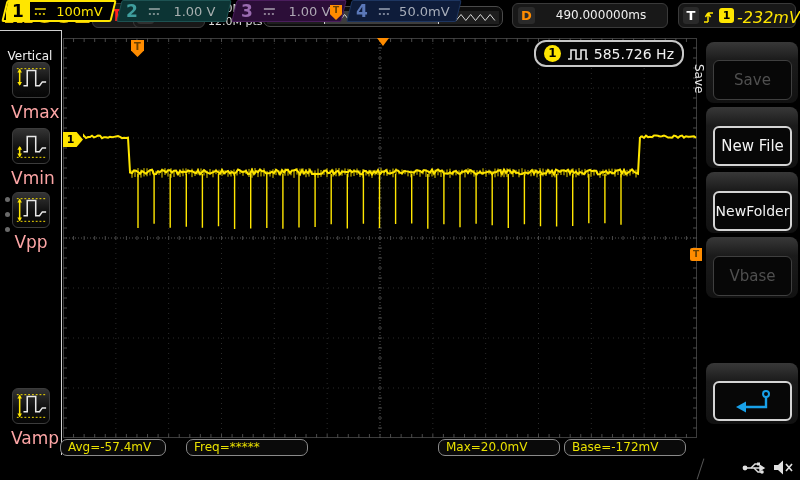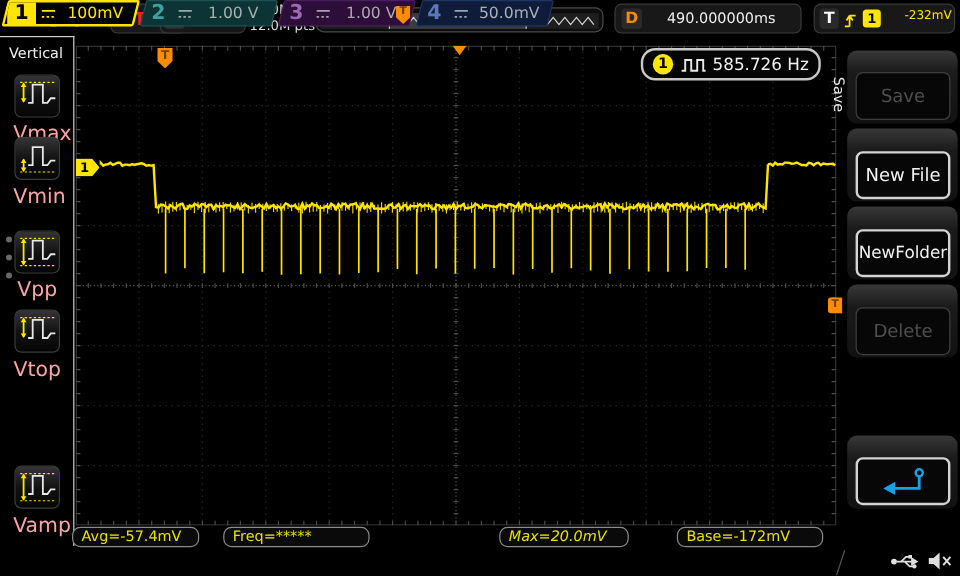--- a/index.html
+++ b/index.html
@@ -25,26 +25,26 @@
                     border-left:1px solid #cfcfcf; border-right:1px solid #cfcfcf; }
   .d-box { left:512px; top:3px; width:156px; height:25px; }
   .d-letter { position:absolute; left:5px; top:3px; width:17px; height:17px; background:#2a2a2a; border-radius:3px;
               color:#ff8c00; font-weight:bold; font-size:13px; text-align:center; line-height:17px; }
   .d-value { position:absolute; left:26px; top:4px; width:124px; text-align:center; color:#f0f0f0; font-size:12px; }
   .t-box { left:678px; top:3px; width:118px; height:25px; }
   .t-letter { position:absolute; left:4px; top:3px; width:16px; height:17px; background:#2a2a2a; border-radius:3px;
               color:#fff; font-weight:bold; font-size:13px; text-align:center; line-height:17px; }
   .t-ch-badge { position:absolute; left:40px; top:4px; width:15px; height:15px; background:#ffe600; border-radius:3px;
                 color:#000; font-weight:bold; font-size:11px; text-align:center; line-height:15px; }
-  .t-level { position:absolute; left:58px; top:4px; width:56px; text-align:right; color:#ffe600; font-size:10px; }
+  .t-level { position:absolute; left:58px; top:4px; width:56px; text-align:right; color:#ffe600; font-size:16px;font-style:italic; }
 
   
   .sidebar { left:0; top:30px; width:62px; height:425px; background:#000;
              border-top:1px solid #cfcfcf; border-right:1px solid #cfcfcf; }
-  .sidebar-title { position:absolute; left:0; top:6px; width:60px; text-align:center; color:#f0f0f0; font-size:12px; }
+  .sidebar-title { position:absolute; left:0; top:18px; width:60px; text-align:center; color:#f0f0f0; font-size:12px; }
   .meas-item { position:absolute; left:11px; width:40px; text-align:center; }
   .meas-btn { width:38px; height:36px; border:1px solid #3c3c3c; border-radius:6px;
               background:linear-gradient(#343434,#101010 55%,#060606); }
   .meas-label { margin-top:0; color:#fca5a5; font-size:17px; }
   .scroll-dot { position:absolute; left:5px; width:5px; height:5px; border-radius:50%; background:#6a6a6a; }
 
   
   .grid-wrap { left:63px; top:38px; width:634px; height:400px; }
   .ch1-marker { left:63px; top:132px; width:20px; height:15px; background:#ffe600; color:#000; font-weight:bold;
                 font-size:11px; line-height:15px; text-align:center;
@@ -142,50 +142,40 @@
   <div class="abs meas-item" style="top:62px;">
     <svg class="meas-btn" width="38" height="36" viewBox="0 0 38 36">
         <path d="M11,24 h4 v-16 h9 v16 h4 l3,-4 h4" stroke="#e8e8e8" stroke-width="1.6" fill="none"></path>
         <line x1="4" y1="6" x2="35" y2="6" stroke="#ffe600" stroke-dasharray="2 2"></line>
         <line x1="7" y1="7" x2="7" y2="23" stroke="#ffe600" stroke-width="1.6"></line>
         <path d="M7,6 l-2.5,4 h5 z" fill="#ffe600"></path>
         <path d="M7,24 l-2.5,-4 h5 z" fill="#ffe600"></path>
       </svg>
     <div class="meas-label">Vmax</div>
   </div>
-  <div class="abs meas-item" style="top:114px;">
+  <div class="abs meas-item" style="top:128px;">
     <svg class="meas-btn" width="38" height="36" viewBox="0 0 38 36">
         <path d="M11,24 h4 v-16 h9 v16 h4 l3,-4 h4" stroke="#e8e8e8" stroke-width="1.6" fill="none"></path>
         <line x1="4" y1="30" x2="35" y2="30" stroke="#ffe600" stroke-dasharray="2 2"></line>
         <line x1="7" y1="19" x2="7" y2="29" stroke="#ffe600" stroke-width="1.6"></line>
         <path d="M7,18 l-2.5,4 h5 z" fill="#ffe600"></path>
         <path d="M7,30 l-2.5,-4 h5 z" fill="#ffe600"></path>
       </svg>
     <div class="meas-label">Vmin</div>
   </div>
   <div class="abs meas-item" style="top:192px;text-align:center;">
     <svg class="meas-btn" width="38" height="36" viewBox="0 0 38 36">
         <path d="M11,24 h4 v-16 h9 v16 h4 l3,-4 h4" stroke="#e8e8e8" stroke-width="1.6" fill="none"></path>
         <line x1="4" y1="6" x2="35" y2="6" stroke="#ffe600" stroke-dasharray="2 2"></line>
         <line x1="4" y1="30" x2="35" y2="30" stroke="#ffe600" stroke-dasharray="2 2"></line>
         <line x1="7" y1="7" x2="7" y2="29" stroke="#ffe600" stroke-width="1.6"></line>
         <path d="M7,6 l-2.5,4 h5 z" fill="#ffe600"></path>
         <path d="M7,30 l-2.5,-4 h5 z" fill="#ffe600"></path>
       </svg>
     <div class="meas-label">Vpp</div>
-  </div>
-  <div class="abs meas-item" style="top:258px;">
-    <svg class="meas-btn" width="38" height="36" viewBox="0 0 38 36">
-        <path d="M11,24 h4 v-16 h9 v16 h4 l3,-4 h4" stroke="#e8e8e8" stroke-width="1.6" fill="none"></path>
-        <line x1="4" y1="6" x2="35" y2="6" stroke="#ffe600" stroke-dasharray="2 2"></line>
-        <line x1="7" y1="7" x2="7" y2="23" stroke="#ffe600" stroke-width="1.6"></line>
-        <path d="M7,6 l-2.5,4 h5 z" fill="#ffe600"></path>
-        <path d="M7,24 l-2.5,-4 h5 z" fill="#ffe600"></path>
-      </svg>
-    <div class="meas-label">Vtop</div>
   </div>
   <div class="abs meas-item" style="top:388px;">
     <svg class="meas-btn" width="38" height="36" viewBox="0 0 38 36">
         <path d="M11,24 h4 v-16 h9 v16 h4 l3,-4 h4" stroke="#e8e8e8" stroke-width="1.6" fill="none"></path>
         <line x1="4" y1="6" x2="35" y2="6" stroke="#ffe600" stroke-dasharray="2 2"></line>
         <line x1="4" y1="30" x2="35" y2="30" stroke="#ffe600" stroke-dasharray="2 2"></line>
         <line x1="7" y1="7" x2="7" y2="29" stroke="#ffe600" stroke-width="1.6"></line>
         <path d="M7,6 l-2.5,4 h5 z" fill="#ffe600"></path>
         <path d="M7,30 l-2.5,-4 h5 z" fill="#ffe600"></path>
       </svg>
@@ -522,21 +512,21 @@
   <div class="abs freq-counter">
     <div class="freq-ch">1</div>
     <svg width="38" height="14">
       <path d="M1,12 h3 v-9 h5 v9 h5 v-9 h5 v9 h5 v-9 h5 v9 h5" stroke="#e8e8e8" stroke-width="1.6" fill="none"></path>
     </svg>
     <div class="freq-val">585.726 Hz</div>
   </div>
 
   <div class="abs meas-box" style="left:60px;width:106px;">Avg=-57.4mV</div>
   <div class="abs meas-box" style="left:186px;width:122px;">Freq=*****</div>
-  <div class="abs meas-box" style="left:416px;width:108px;font-style:italic;">Max=20.0mV</div>
+  <div class="abs meas-box" style="left:438px;width:122px;">Max=20.0mV</div>
   <div class="abs meas-box" style="left:564px;width:122px;">Base=-172mV</div>
 
   <div class="abs chbar ch-badge" style="left:4px;border:2px solid #ffe600;background:#000;">
     <div class="ch-inner">
       <div class="ch-num" style="background:#ffe600;color:#000;">1</div>
       <svg class="dc-icon" viewBox="0 0 13 9">
         <path d="M1,2 h11 M1,7 h2 M5,7 h2 M9,7 h2" stroke="#ffe600" stroke-width="1.4" fill="none"></path>
       </svg>
       <div class="ch-val" style="color:#ffe600;">100mV</div>
     </div>
@@ -592,21 +582,21 @@
   <div class="abs menu-slot" style="top:42px;"></div>
   <div class="abs menu-btn disabled" style="top:60px;">Save</div>
 
   <div class="abs menu-slot" style="top:107px;"></div>
   <div class="abs menu-btn enabled" style="top:126px;">New File</div>
 
   <div class="abs menu-slot" style="top:172px;"></div>
   <div class="abs menu-btn enabled" style="top:191px;font-size:14px;">NewFolder</div>
 
   <div class="abs menu-slot" style="top:237px;"></div>
-  <div class="abs menu-btn disabled" style="top:256px;">Delete</div>
+  <div class="abs menu-btn disabled" style="top:256px;">Vbase</div>
 
   <div class="abs menu-slot" style="top:363px;"></div>
   <div class="abs menu-btn enabled" style="top:381px;">
     <svg width="46" height="28">
       <circle cx="36" cy="7" r="3" stroke="#18a0e8" stroke-width="2" fill="none"></circle>
       <path d="M36,10 V20 H14" stroke="#18a0e8" stroke-width="2.4" fill="none"></path>
       <path d="M16,14.5 L6,20 L16,25.5 z" fill="#18a0e8"></path>
     </svg>
   </div>
 

